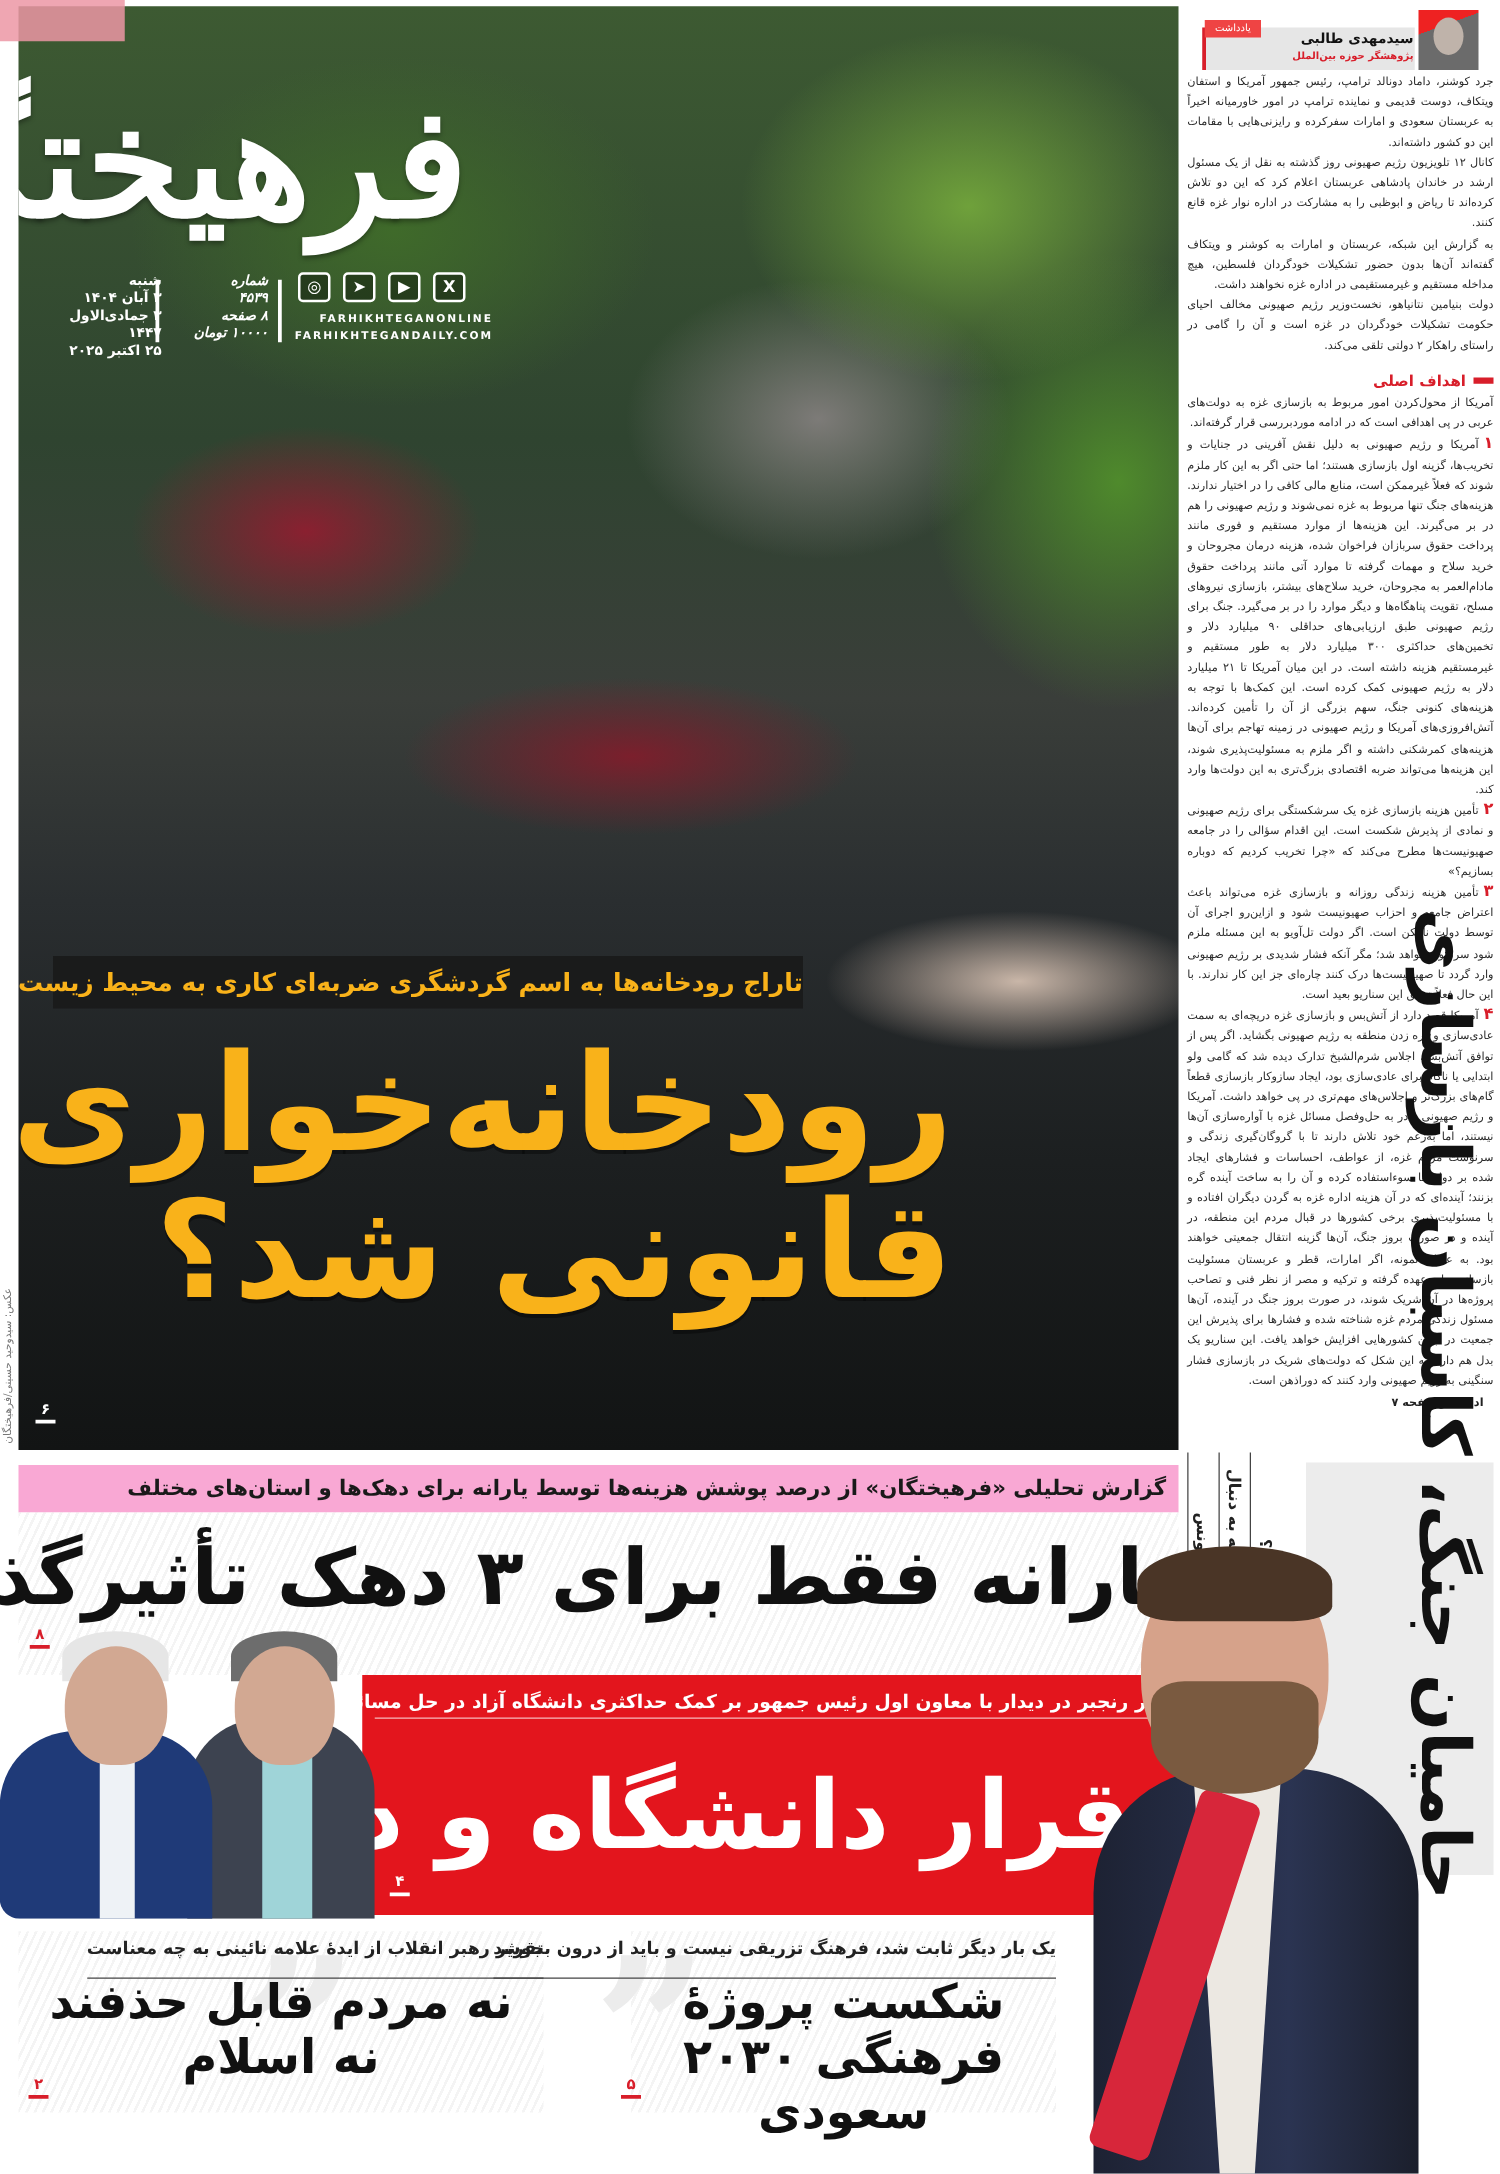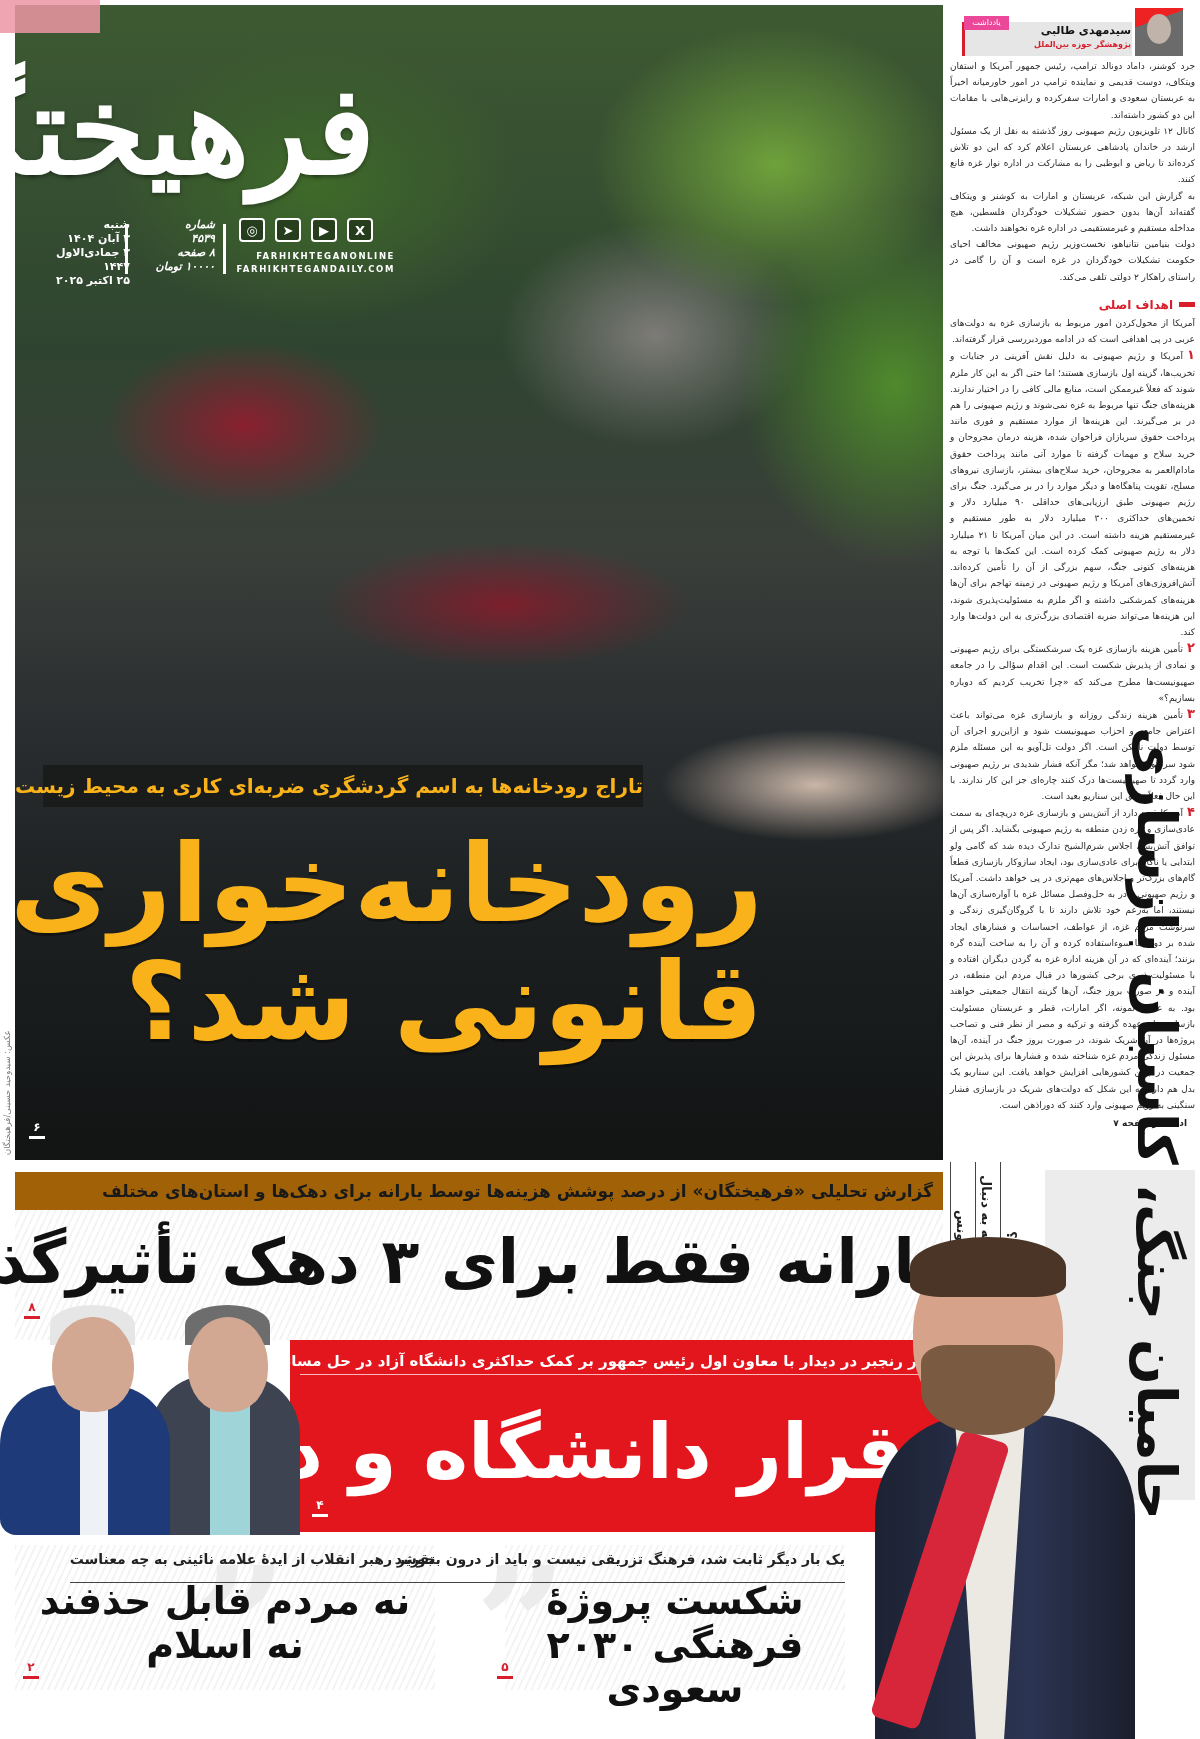--- a/index.html
+++ b/index.html
@@ -50,39 +50,39 @@
   .page-ref.red { color: #d81e2a; }
   .photo-credit {
     position: absolute; left: 2px; top: 1030px; width: 12px; height: 150px;
     writing-mode: vertical-rl; transform: rotate(180deg); font-size: 8.5px; color: #777; white-space: nowrap;
   }
 
   
   .oped { position: absolute; left: 950px; top: 0; width: 245px; height: 1140px; }
   .author-box { position: absolute; left: 0; top: 8px; width: 245px; height: 42px; }
   .author-bar { position: absolute; left: 12px; top: 14px; width: 170px; height: 34px; background: #e6e6e6; border-left: 3px solid #d81e2a; }
-  .opinion-tag { position: absolute; left: 14px; top: 8px; width: 45px; height: 14px; background: #ec4899; color: #fff; font-size: 8px; line-height: 14px; text-align: center; }
+  .opinion-tag { position: absolute; left: 14px; top: 8px; width: 45px; height: 14px; background: #ef4444; color: #fff; font-size: 8px; line-height: 14px; text-align: center; }
   .author-photo { position: absolute; right: 12px; top: 0; width: 48px; height: 48px; background: linear-gradient(160deg, #e22 0 30%, #6b6b6b 30% 100%); }
   .author-photo::after { content: ""; position: absolute; left: 12px; top: 6px; width: 24px; height: 30px; border-radius: 50%; background: #bfb3aa; }
   .author-name { position: absolute; right: 64px; top: 16px; font-size: 11px; font-weight: bold; color: #111; }
   .author-role { position: absolute; right: 64px; top: 32px; font-size: 8px; color: #d81e2a; font-weight: bold; }
   .oped-body { position: absolute; left: 0; top: 58px; width: 245px; font-size: 9px; line-height: 16.2px; text-align: justify; color: #2a2a2a; }
   .oped-body p { margin-bottom: 0; }
   .section-head { color: #d81e2a; font-weight: bold; font-size: 12px; margin: 12px 0 2px; display: flex; align-items: center; gap: 6px; }
   .section-head .bar { display: inline-block; width: 16px; height: 5px; background: #d81e2a; }
   .num { color: #d81e2a; font-weight: bold; font-size: 13px; margin-left: 4px; }
   .continued { position: absolute; right: 8px; top: 1118px; font-size: 9px; font-weight: bold; color: #222; margin-left: 32px; }
 
   
   .hatch {
     background: repeating-linear-gradient(115deg, #f4f4f4 0 2px, #ffffff 2px 6px);
   }
   .subsidy-kicker {
     position: absolute; left: 15px; top: 1172px; width: 928px; height: 38px;
-    background: #a16207; font-weight: bold; font-size: 17px; line-height: 38px; padding-right: 10px; color: #1a1a1a; white-space: nowrap;
+    background: #f9a8d4; font-weight: bold; font-size: 17px; line-height: 38px; padding-right: 10px; color: #1a1a1a; white-space: nowrap;
   }
   .subsidy-area { position: absolute; left: 15px; top: 1210px; width: 928px; height: 130px; }
   .subsidy-headline {
     position: absolute; left: 20px; top: 1212px; width: 920px; text-align: right;
     font-size: 62px; font-weight: bold; line-height: 100px; color: #111; letter-spacing: -2px; white-space: nowrap;
   }
 
   .red-block { position: absolute; left: 290px; top: 1340px; width: 670px; height: 192px; background: #E3151D; }
   .uni-kicker {
     position: absolute; left: 10px; top: 12px; width: 640px; text-align: right; color: #fff; font-weight: bold; font-size: 15px;

